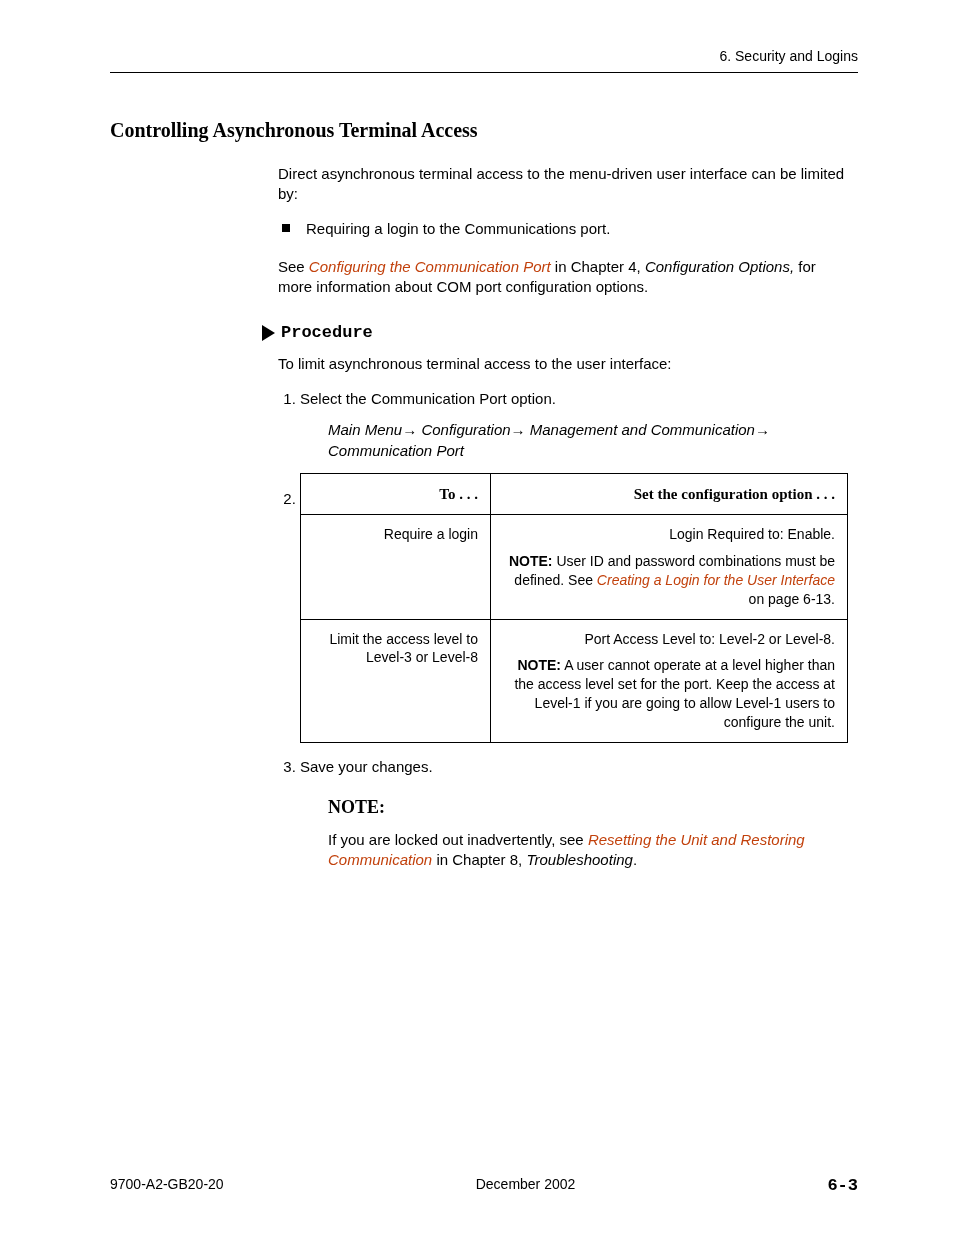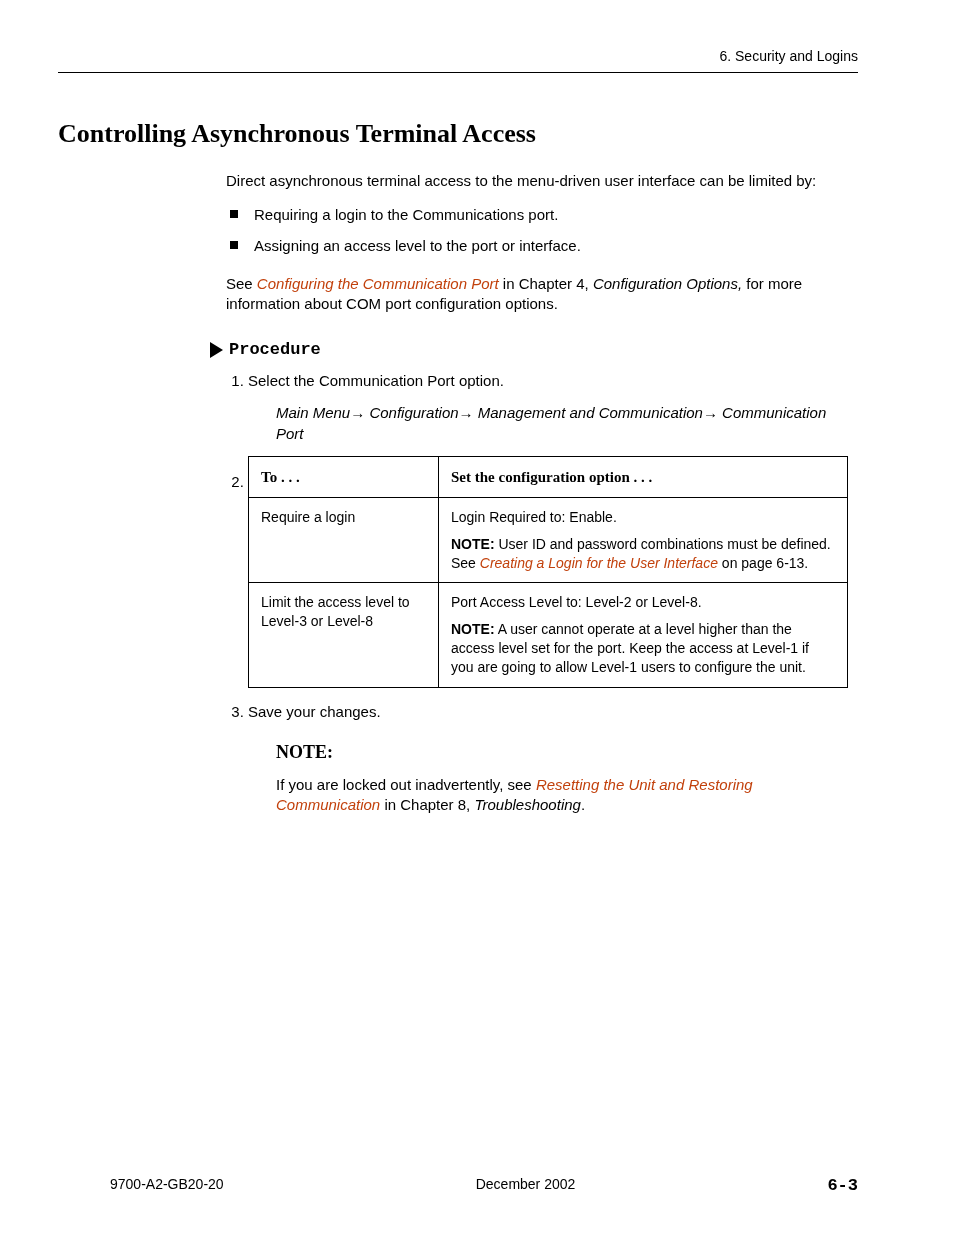--- a/index.html
+++ b/index.html
@@ -8,36 +8,36 @@
     font-family: Arial, Helvetica, sans-serif;
     font-size: 15px;
     color: #000;
     background: #fff;
   }
   .page {
     width: 950px;
     height: 1235px;
     position: relative;
     box-sizing: border-box;
-    padding: 48px 92px 40px 58px;
+    padding: 48px 92px 40px 110px;
   }
   .header-chapter {
     text-align: right;
     font-size: 14px;
     padding-bottom: 8px;
   }
   .header-rule {
     border: none;
     border-top: 1px solid #000;
     margin: 0 0 46px 0;
   }
   h1.section-title {
     font-family: "Times New Roman", Times, serif;
     font-weight: bold;
-    font-size: 26px;
+    font-size: 20px;
     margin: 0 0 22px 0;
   }
   .body-block {
     margin-left: 168px;
     margin-right: 10px;
   }
   .para {
     line-height: 1.35;
     margin: 0 0 14px 0;
   }
@@ -103,21 +103,21 @@
     font-style: normal;
   }
   table.opts {
     border-collapse: collapse;
     width: 100%;
     margin: 6px 0 14px 0;
   }
   table.opts th, table.opts td {
     border: 1px solid #000;
     padding: 10px 12px;
-    text-align: left;
+    text-align: right;
     vertical-align: top;
     font-size: 14px;
     line-height: 1.35;
     margin-left: 29px;
   }
   table.opts th {
     font-family: "Times New Roman", Times, serif;
     font-weight: bold;
     font-size: 15px;
   }
@@ -161,34 +161,34 @@
   <div class="header-chapter">6. Security and Logins</div>
   <hr class="header-rule">
 
   <h1 class="section-title">Controlling Asynchronous Terminal Access</h1>
 
   <div class="body-block">
     <p class="para">Direct asynchronous terminal access to the menu-driven user interface can be limited by:</p>
 
     <ul class="square">
       <li>Requiring a login to the Communications port.</li>
-      <li>Assigning an access level to the port or interface.</li>
     </ul>
 
     <p class="para">
       <span>See </span><span class="link">Configuring the Communication Port</span><span> in Chapter 4, </span><span class="ital">Configuration Options,</span><span> for more information about COM port configuration options.</span>
     </p>
   </div>
 
   <div class="proc-row">
     <div class="proc-arrow"></div>
     <div class="proc-label">Procedure</div>
   </div>
 
   <div class="body-block">
+    <p class="para">To limit asynchronous terminal access to the user interface:</p>
 
     <ol class="steps">
       <li>
         <span>Select the Communication Port option.</span>
         <div class="menu-path">
           <span>Main Menu</span><span class="arrow-sym">→</span>
           <span>Configuration</span><span class="arrow-sym">→</span>
           <span>Management and Communication</span><span class="arrow-sym">→</span>
           <span>Communication Port</span>
         </div>

